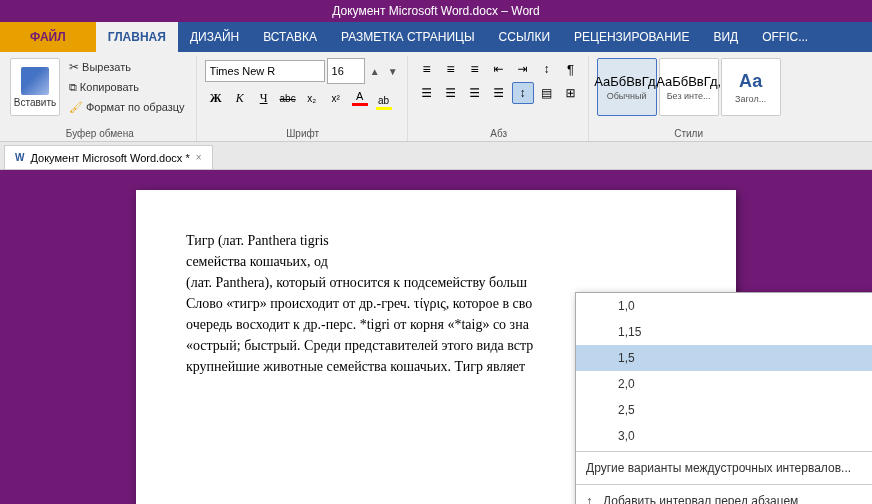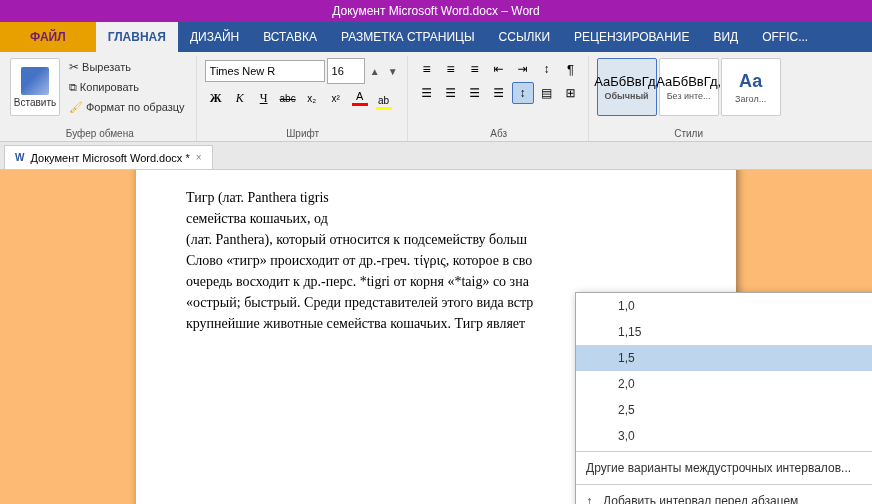--- a/index.html
+++ b/index.html
@@ -1,20 +1,20 @@
 <!DOCTYPE html>
 <html><head>
   <meta charset="utf-8">
   <style>
     * { box-sizing: border-box; margin: 0; padding: 0; }
     body { font-family: 'Segoe UI', Arial, sans-serif; font-size: 12px; background: #f0f0f0; overflow: hidden; }
 
     
     .title-bar {
-      background: #a21caf;
+      background: #701a75;
       color: white;
       text-align: center;
       padding: 4px 0;
       font-size: 12px;
       height: 22px;
       display: flex;
       align-items: center;
       justify-content: center;
     }
 
@@ -226,29 +226,28 @@
       font-size: 10px;
     }
     .tab-close {
       font-size: 10px;
       color: #888;
       cursor: pointer;
     }
 
     
     .doc-area {
-      background: #fdba74;
+      background: #701a75;
       flex: 1;
       display: flex;
       justify-content: center;
       padding: 20px 0 0 0;
       height: calc(504px - 22px - 30px - 90px - 28px);
       overflow: hidden;
       position: relative;
-      align-items: center;
     }
 
     .page {
       background: white;
       width: 600px;
       min-height: 400px;
       padding: 40px 50px;
       box-shadow: 2px 2px 8px rgba(0,0,0,0.4);
       font-family: 'Times New Roman', Times, serif;
       font-size: 14px;
@@ -410,21 +409,21 @@
         <div class="fmt-btn" style="font-size:12px;">⊞</div>
       </div>
     </div>
     <div class="ribbon-group-label">Абз</div>
   </div>
 
   <div class="ribbon-group" style="min-width:180px;">
     <div class="styles-box" style="padding-bottom:14px;">
       <div class="style-item active">
         <div style="font-size:13px; margin-bottom:2px;">АаБбВвГд,</div>
-        <div style="font-size:9px; color:#555;font-weight:bold;">Обычный</div>
+        <div style="font-size:9px; color:#555;">Обычный</div>
       </div>
       <div class="style-item">
         <div style="font-size:13px; margin-bottom:2px;">АаБбВвГд,</div>
         <div style="font-size:9px; color:#555;">Без инте...</div>
       </div>
       <div class="style-item">
         <div style="font-size:18px; font-weight:bold; color:#2b579a; margin-bottom:2px;">Аа</div>
         <div style="font-size:9px; color:#555;">Загол...</div>
       </div>
     </div>

